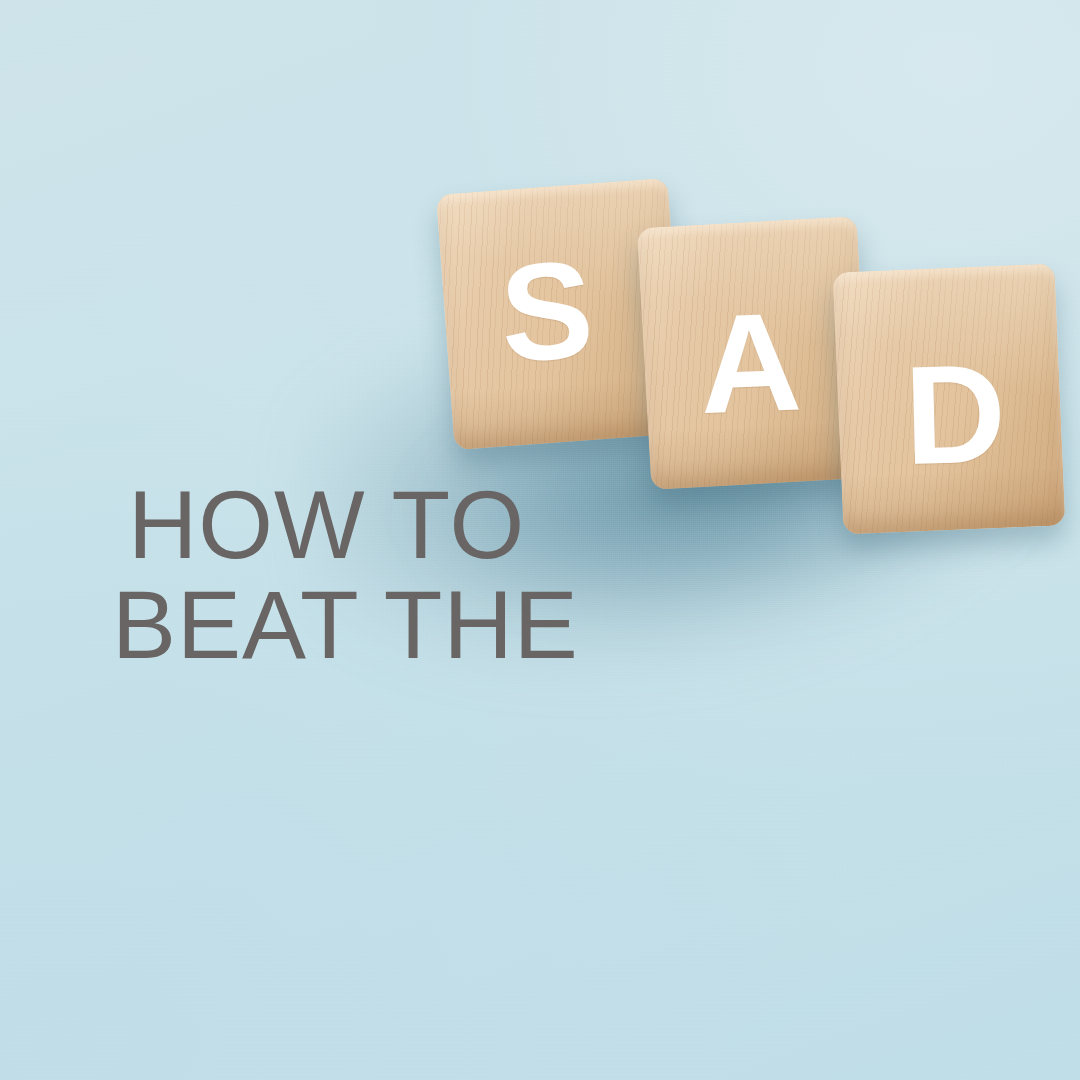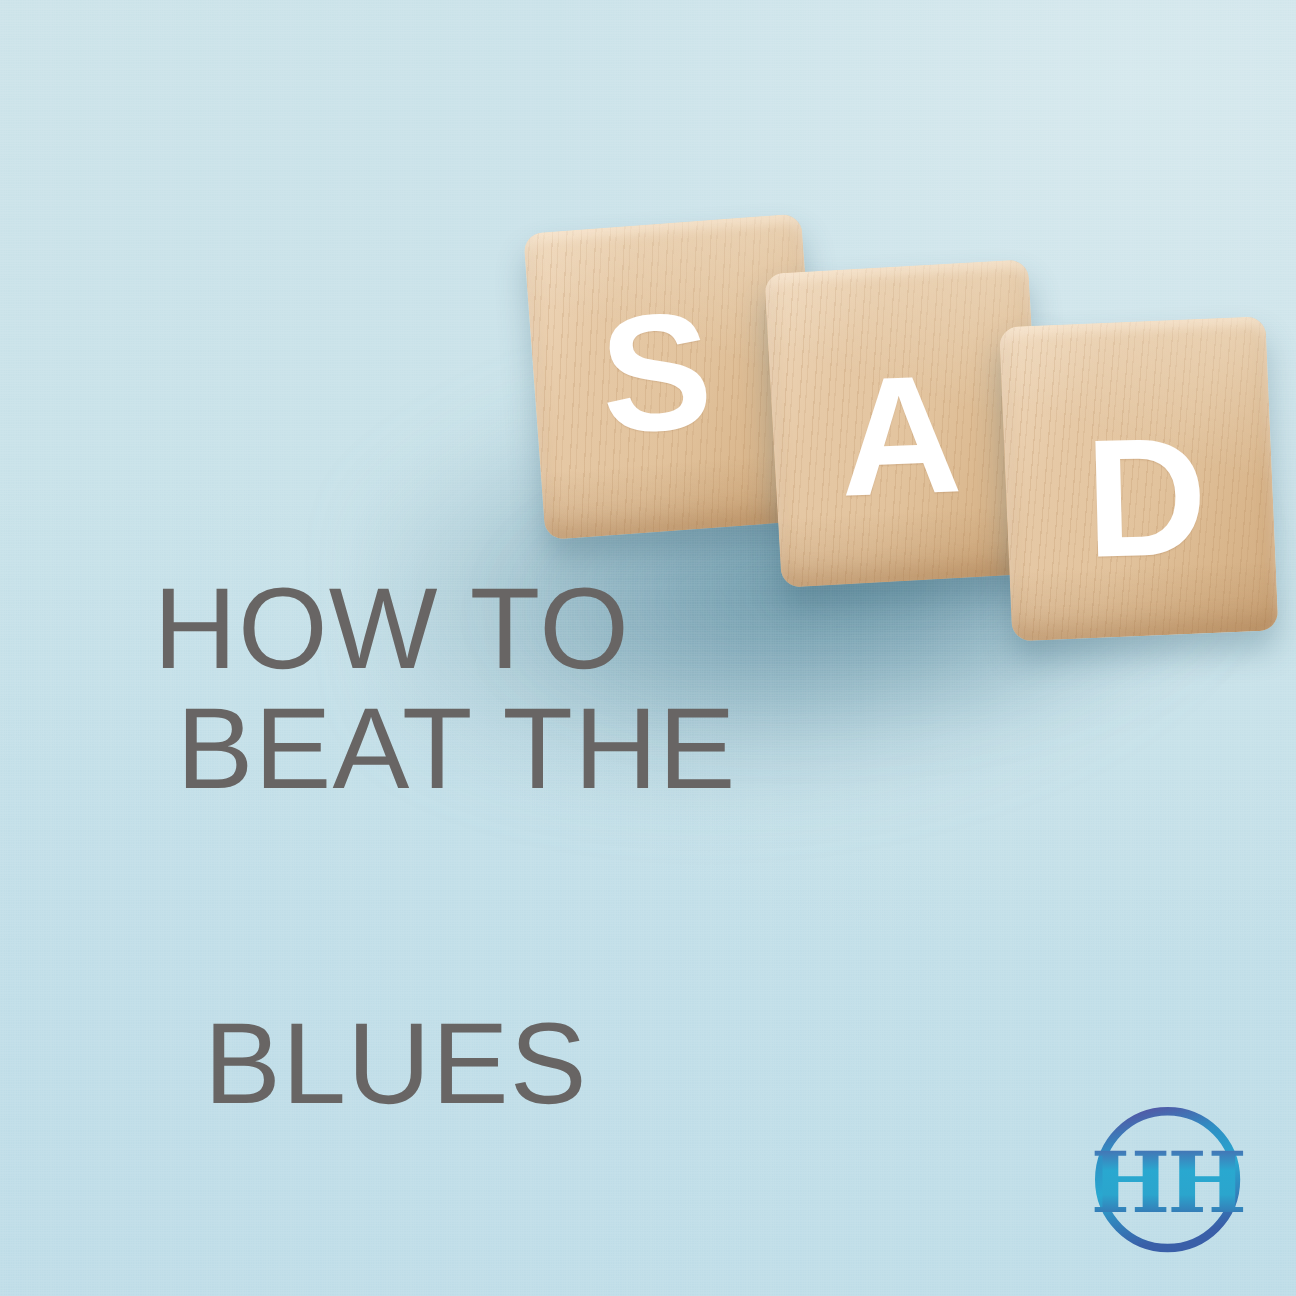--- a/index.html
+++ b/index.html
@@ -104,21 +104,21 @@
   .headline { position: absolute; left: 0; top: 0; width: 1080px; height: 1080px; }
   .line-kicker, .line-main, .line-tail {
     position: absolute;
     color: #686564;
     font-family: "Liberation Sans", sans-serif;
     font-weight: 400;
     line-height: .94;
     white-space: nowrap;
   }
   .line-kicker { left: 128px; top: 480px; font-size: 96px; letter-spacing: 1px; }
-  .line-main   { left: 112px; top: 580px; font-size: 96px; letter-spacing: 1px; margin-left: 35px; }
+  .line-main   { left: 112px; top: 580px; font-size: 96px; letter-spacing: 1px; }
   .line-tail   { left: 170px; top: 842px; font-size: 96px; letter-spacing: 1px; }
 
   .line-script {
     position: absolute;
     left: 72px; top: 688px;
     width: 470px;
     height: 150px;
   }
   .line-script svg { width: 100%; height: 100%; overflow: visible; display:block; }
   .script-text {
@@ -157,37 +157,16 @@
     <div class="block" id="block-d">
       <span class="glyph">D</span>
     </div>
   </div>
 
   <div class="headline">
     <div class="line-kicker">HOW TO</div>
     <div class="line-main">BEAT THE</div>
 
 
-    <div class="line-tail">BLUES</div>
   </div>
 
-  <div class="logo">
-    <svg viewBox="0 0 134 134" aria-hidden="true">
-      <defs>
-        <linearGradient id="ringGrad" x1="0" y1="0" x2="0.25" y2="1">
-          <stop offset="0%" stop-color="#5b4a9e"></stop>
-          <stop offset="30%" stop-color="#2f8fc4"></stop>
-          <stop offset="58%" stop-color="#29a8d0"></stop>
-          <stop offset="100%" stop-color="#3a5fa8"></stop>
-        </linearGradient>
-        <linearGradient id="textGrad" x1="0" y1="0" x2="0" y2="1">
-          <stop offset="0%" stop-color="#5b4a9e"></stop>
-          <stop offset="38%" stop-color="#29a8d0"></stop>
-          <stop offset="62%" stop-color="#2ba5cd"></stop>
-          <stop offset="100%" stop-color="#3f4f9e"></stop>
-        </linearGradient>
-      </defs>
-      <circle cx="67" cy="67" r="57" fill="none" stroke="url(#ringGrad)" stroke-width="7"></circle>
-      <text x="67" y="94" text-anchor="middle" font-family="DejaVu Serif, serif" font-weight="700" font-size="70" letter-spacing="-2" fill="url(#textGrad)">HH</text>
-    </svg>
-  </div>
 
 </div>
 
 </body></html>

